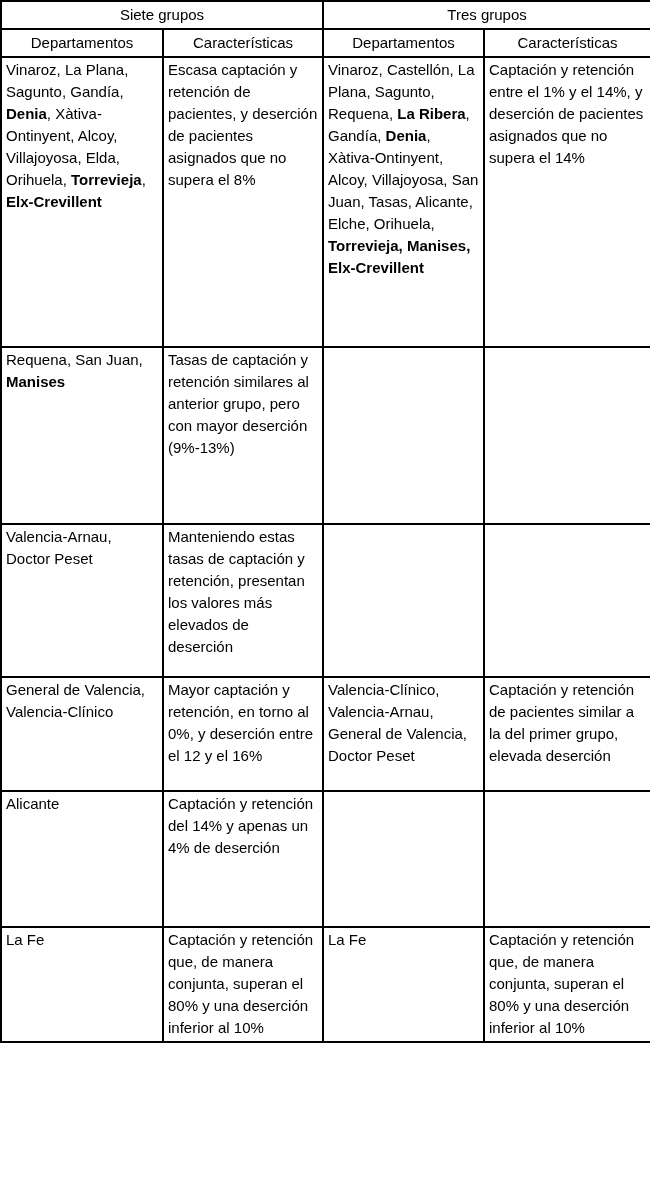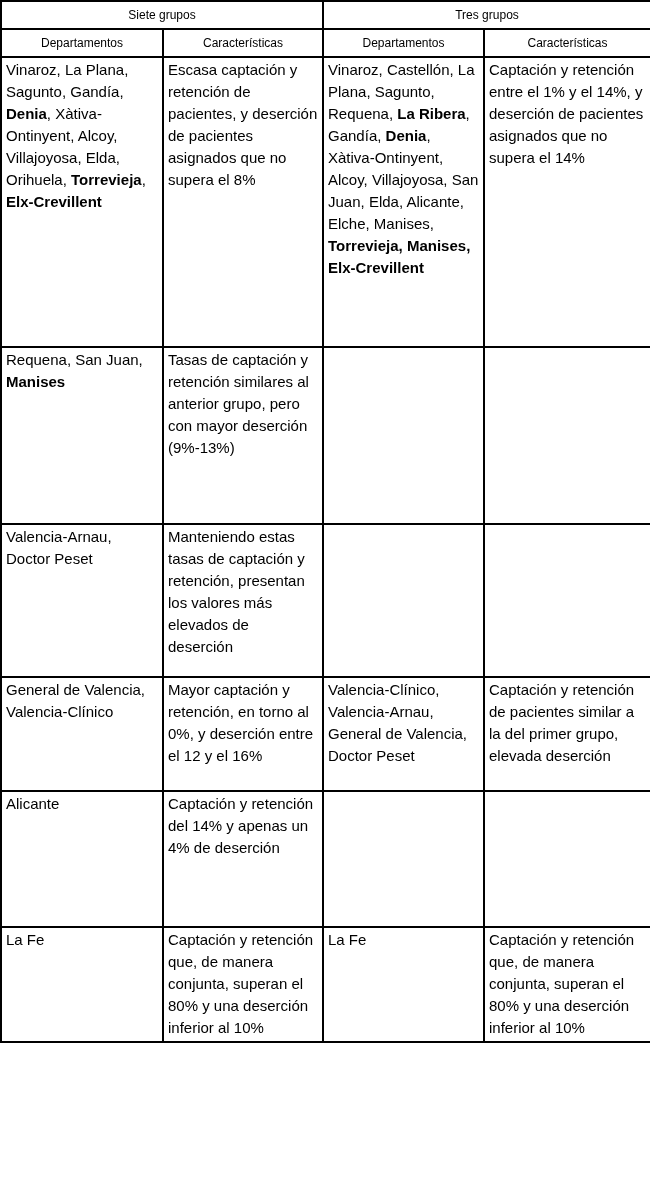--- a/index.html
+++ b/index.html
@@ -18,21 +18,21 @@
     color: #000000;
   }
   table.doc-table th,
   table.doc-table td {
     border: 2px solid #000000;
     vertical-align: top;
     overflow: hidden;
   }
   table.doc-table th {
     font-weight: normal;
-    font-size: 12px;
+    font-size: 15px;
     padding: 2px 2px;
     line-height: 22px;
   }
   table.doc-table td {
     font-size: 15px;
     line-height: 22px;
     padding: 1px 4px 2px 4px;
     text-align: left;
   }
   thead tr.group-row    { height: 27px; }
@@ -66,21 +66,21 @@
       <th>Departamentos</th>
       <th>Características</th>
       <th>Departamentos</th>
       <th>Características</th>
     </tr>
   </thead>
   <tbody>
       <tr>
         <td><span class="seg">Vinaroz, La Plana, Sagunto, Gandía, </span><span class="seg bold">Denia</span><span class="seg">, Xàtiva-Ontinyent, Alcoy, Villajoyosa, Elda, Orihuela, </span><span class="seg bold">Torrevieja</span><span class="seg">, </span><span class="seg bold">Elx-Crevillent</span></td>
         <td><span class="seg">Escasa captación y retención de pacientes, y deserción de pacientes asignados que no supera el 8%</span></td>
-        <td><span class="seg">Vinaroz, Castellón, La Plana, Sagunto, Requena, </span><span class="seg bold">La Ribera</span><span class="seg">, Gandía, </span><span class="seg bold">Denia</span><span class="seg">, Xàtiva-Ontinyent, Alcoy, Villajoyosa, San Juan, Elda, Alicante, Elche, Manises, </span><span class="seg bold">Torrevieja, Manises, Elx-Crevillent</span></td>
+        <td><span class="seg">Vinaroz, Castellón, La Plana, Sagunto, Requena, </span><span class="seg bold">La Ribera</span><span class="seg">, Gandía, </span><span class="seg bold">Denia</span><span class="seg">, Xàtiva-Ontinyent, Alcoy, Villajoyosa, San Juan, Tasas, Alicante, Elche, Orihuela, </span><span class="seg bold">Torrevieja, Manises, Elx-Crevillent</span></td>
         <td><span class="seg">Captación y retención entre el 1% y el 14%, y deserción de pacientes asignados que no supera el 14%</span></td>
       </tr>
       <tr>
         <td><span class="seg">Requena, San Juan, </span><span class="seg bold">Manises</span></td>
         <td><span class="seg">Tasas de captación y retención similares al anterior grupo, pero con mayor deserción (9%-13%)</span></td>
         <td></td>
         <td></td>
       </tr>
       <tr>
         <td><span class="seg">Valencia-Arnau, Doctor Peset</span></td>

